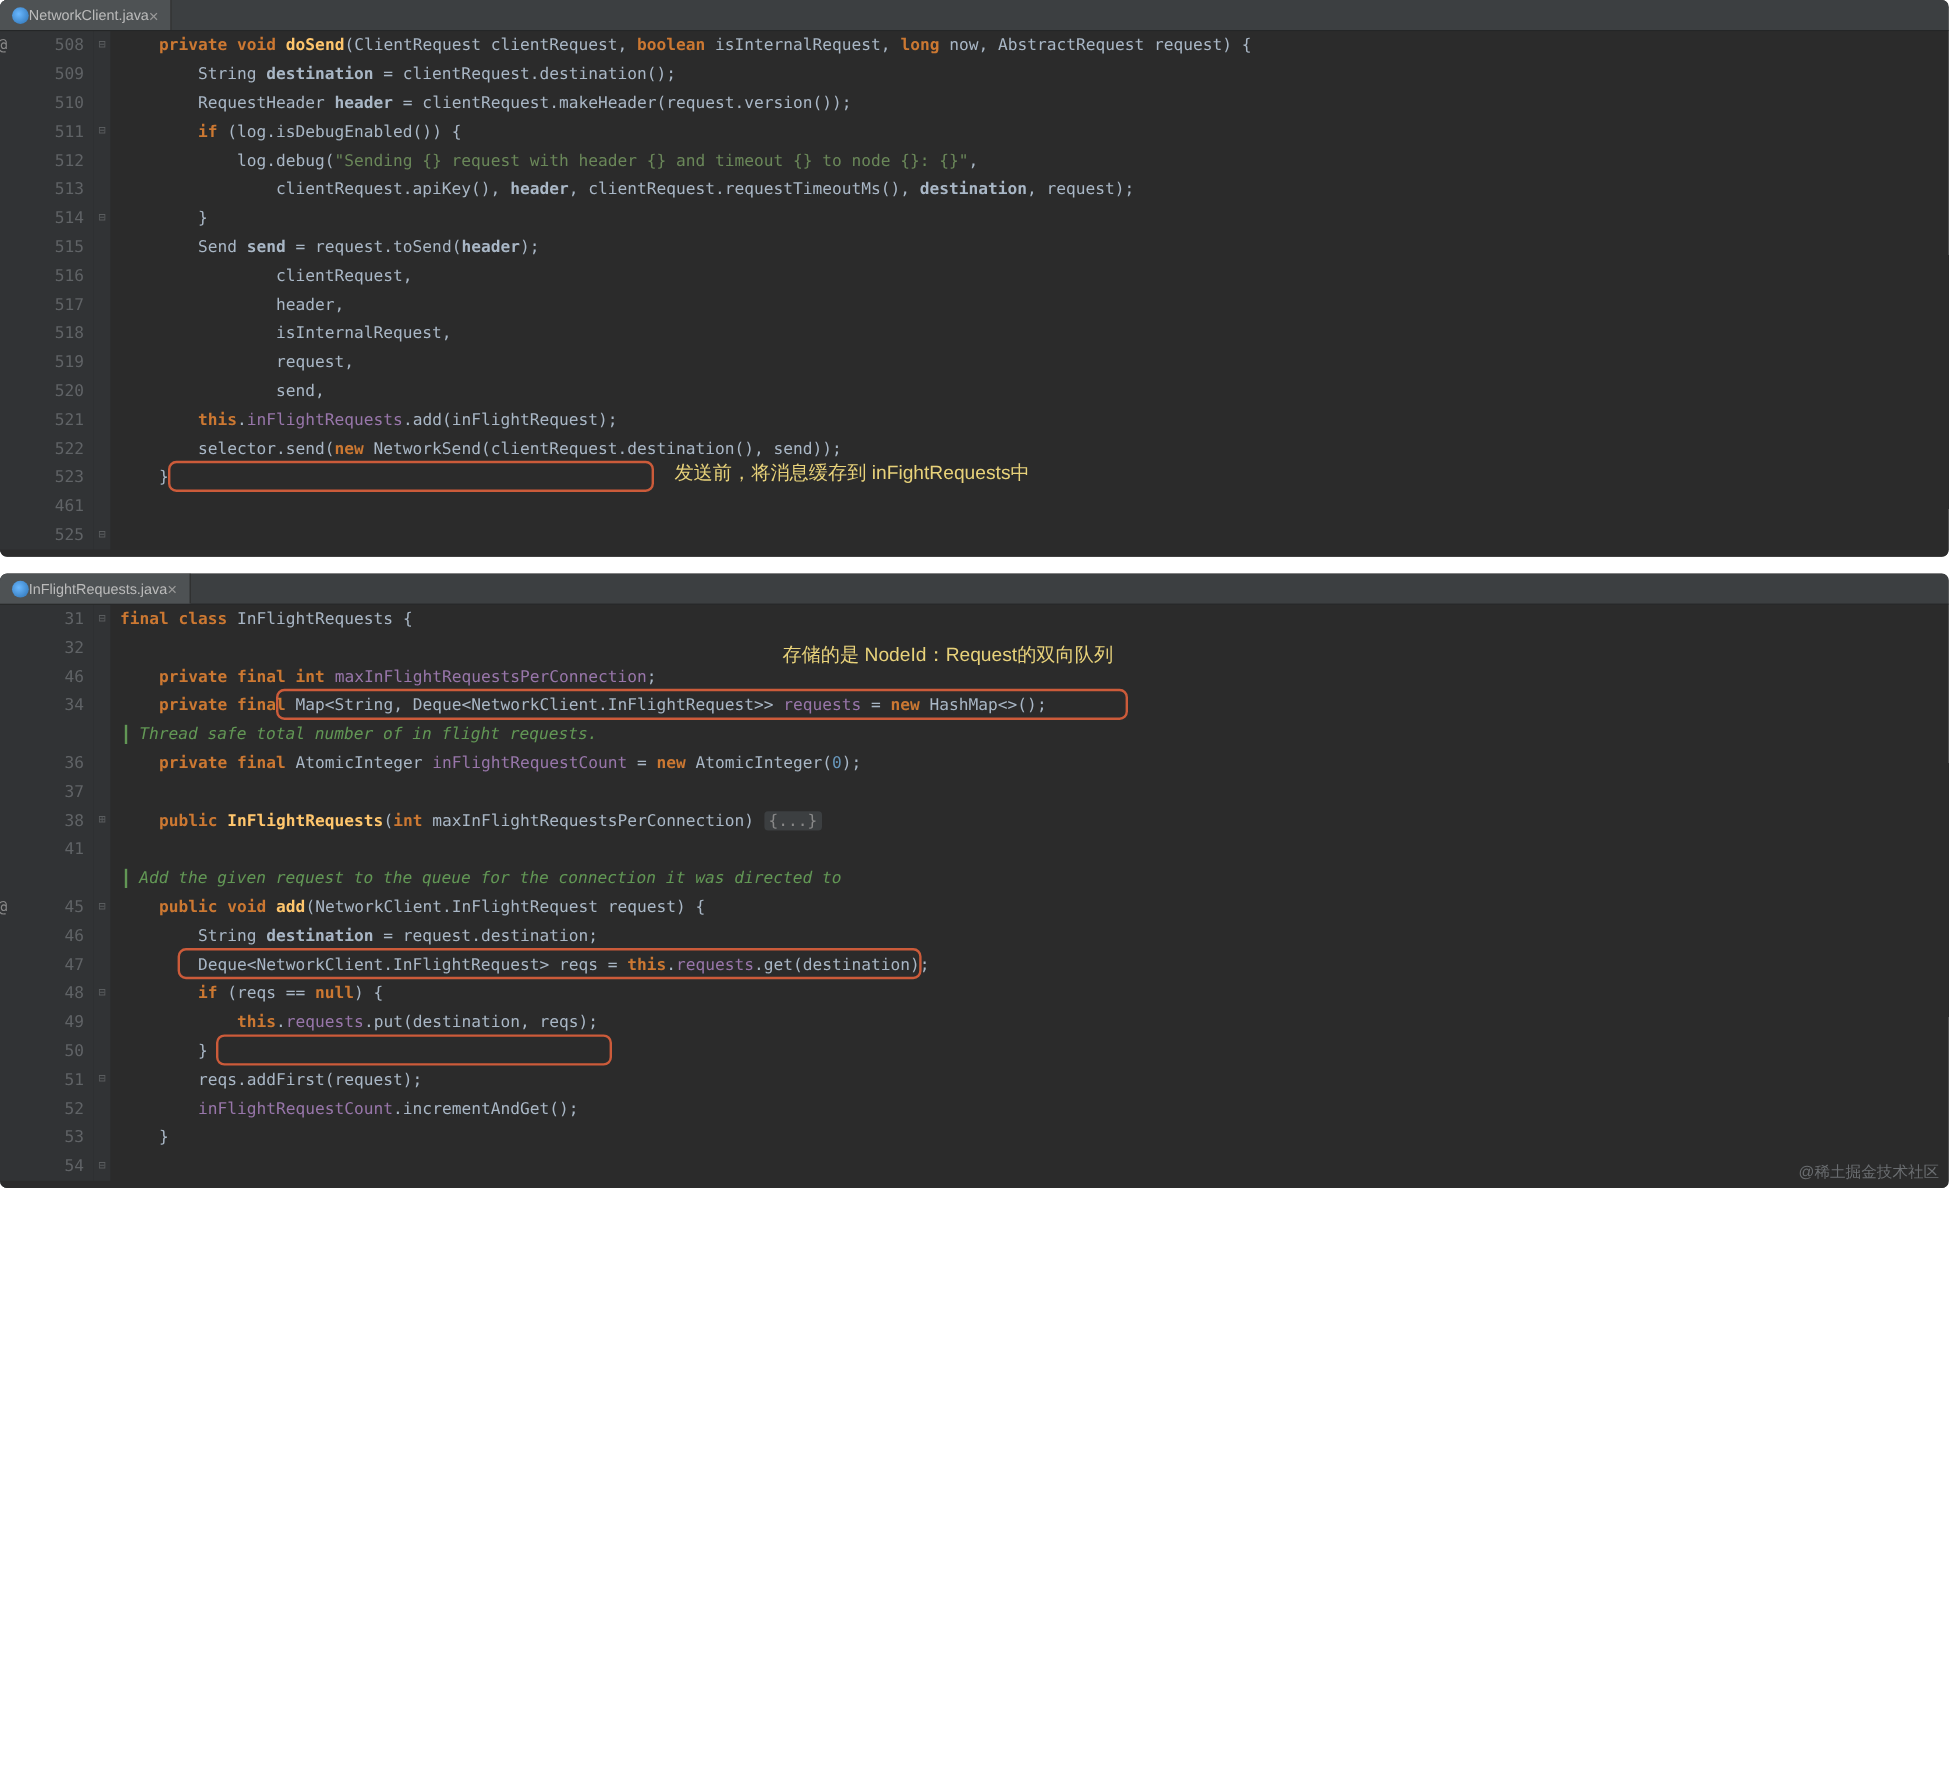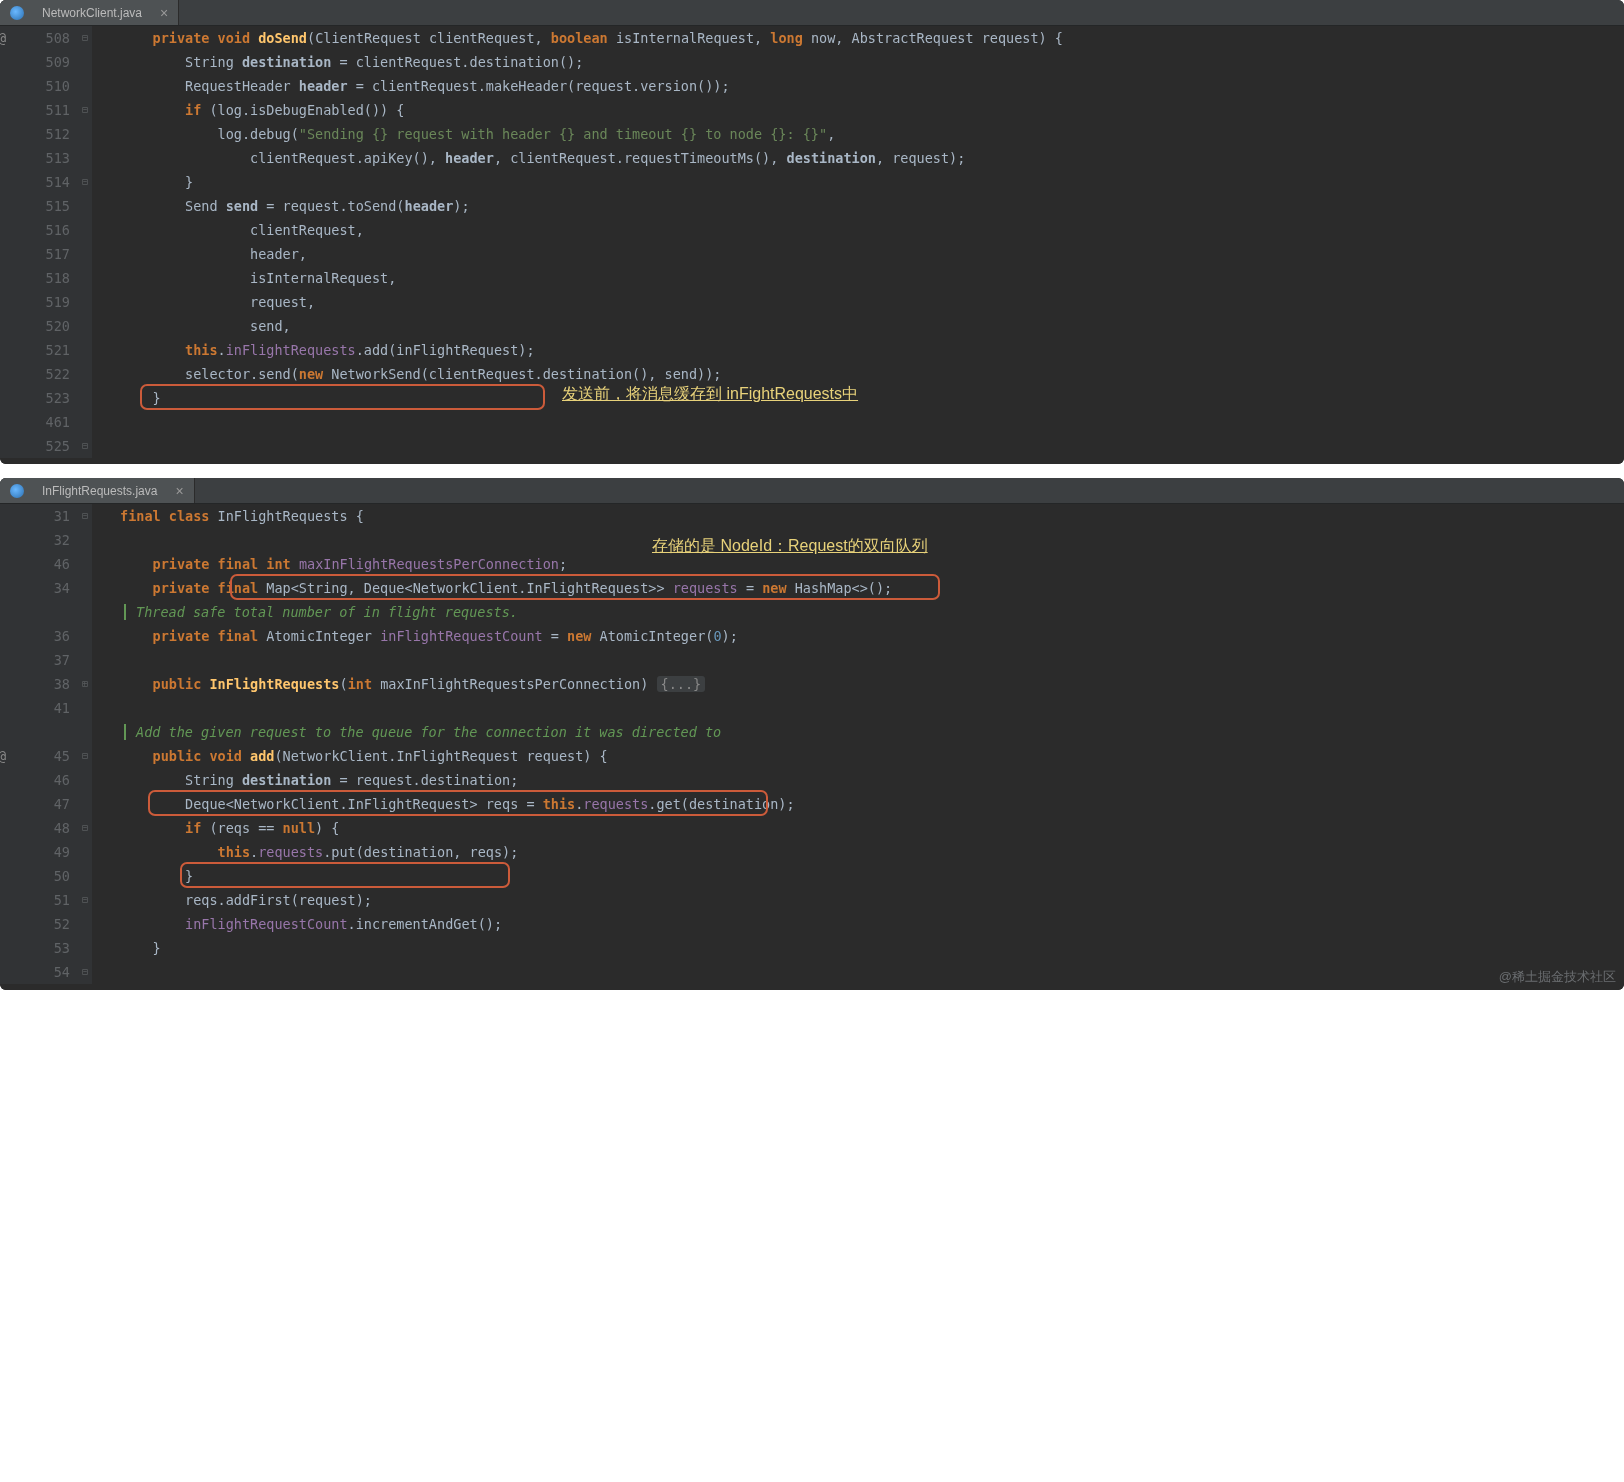--- a/index.html
+++ b/index.html
@@ -21,21 +21,21 @@
     display: flex;
     height: 26px;
     border-bottom: 1px solid #242627;
   }
   .tab {
     background: #4e5254;
     color: #bbbbbb;
     padding: 4px 10px;
     display: flex;
     align-items: center;
-    gap: 18px;
+    gap: 0;
     border-right: 1px solid #2b2b2b;
     font-size: 12px;
     font-family: sans-serif;
   }
   .tab .close { color: #999; font-size: 14px; cursor: pointer; }
   .file-icon {
     width: 14px; height: 14px;
     background: radial-gradient(circle at 40% 40%, #6ab8ff, #2b6fb0);
     border-radius: 50%;
     display: inline-block;
@@ -69,21 +69,20 @@
     flex: 1;
     color: #a9b7c6;
     padding-left: 8px;
     position: relative;
   }
   .code-lines .row {
     height: 24px;
     line-height: 24px;
     white-space: pre;
     position: relative;
-    margin-left: 20px;
   }
   
   .kw   { color: #cc7832; font-weight: bold; }
   .ident{ color: #a9b7c6; }
   .method-decl { color: #ffc66d; font-weight: bold; }
   .field { color: #9876aa; }
   .str  { color: #6a8759; }
   .doc  { color: #629755; font-style: italic; }
   .num  { color: #6897bb; }
   .bold { font-weight: bold; }
@@ -100,21 +99,20 @@
     border-radius: 7px;
     pointer-events: none;
   }
   
   .annot {
     position: absolute;
     color: #e8d27a;
     font-family: "Microsoft YaHei", sans-serif;
     font-size: 16px;
     white-space: nowrap;
-    text-decoration: underline;
   }
   .watermark {
     position: absolute;
     right: 8px;
     bottom: 4px;
     color: #6a6d70;
     font-size: 13px;
     font-family: sans-serif;
   }
   .doc-bar {

